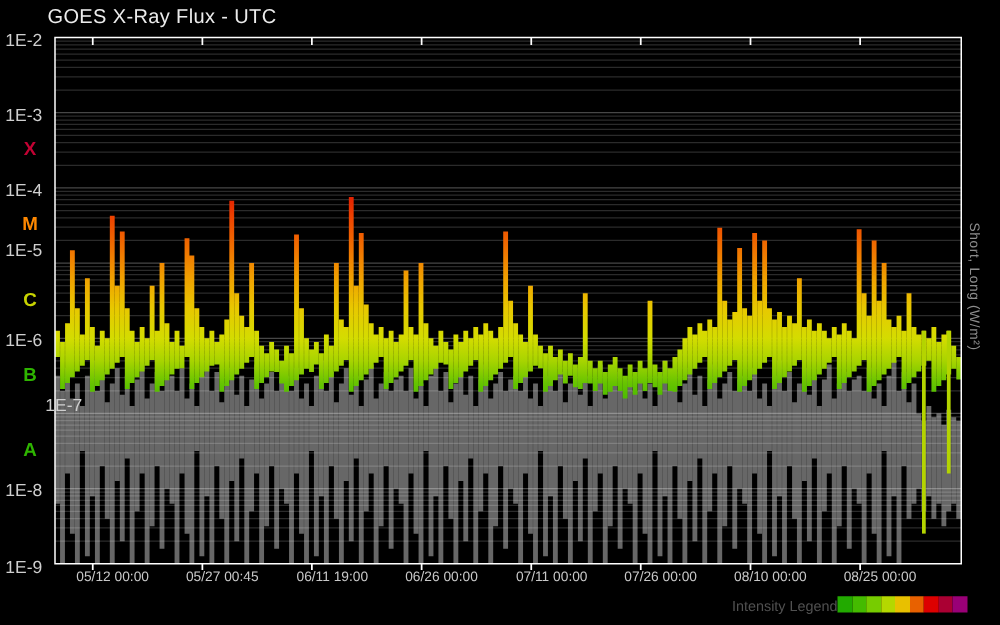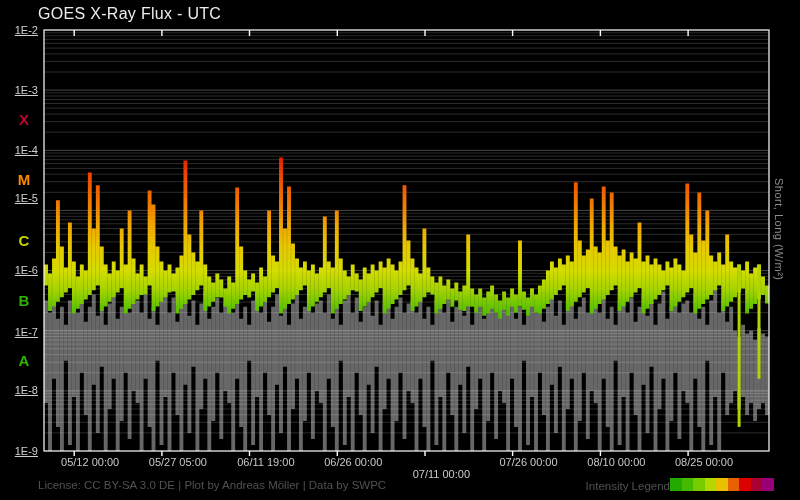--- a/index.html
+++ b/index.html
@@ -1,21 +1,21 @@
 <!DOCTYPE html>
 <html><head>
 <meta charset="utf-8">
 <style>
   html,body{margin:0;padding:0;background:#000;}
   #stage{position:relative;width:800px;height:500px;background:#000;overflow:hidden;
          font-family:"Liberation Sans","DejaVu Sans",sans-serif;}
   #title{position:absolute;left:38px;top:5px;font-size:16px;font-weight:400;color:#ececec;letter-spacing:.3px;}
   #range{position:absolute;right:7px;top:6px;font-size:14px;color:#e2e2e2;}
   #plot-svg{position:absolute;left:0;top:0;}
-  .ylab{position:absolute;left:0;width:38px;text-align:right;font-size:11px;color:#cfcfcf;text-decoration:underline;}
+  .ylab{position:absolute;left:0;width:38px;text-align:center;font-size:14px;color:#cfcfcf;}
   .xlab{position:absolute;top:456px;width:90px;margin-left:-45px;text-align:right;font-size:11px;color:#c9c9c9;}
   .classlab{position:absolute;left:12px;width:24px;text-align:center;font-size:15px;font-weight:bold;}
   #rightlab{position:absolute;left:773px;top:178px;font-size:11px;color:#8d8d8d;
             writing-mode:vertical-rl;letter-spacing:.5px;}
   #footer{position:absolute;left:38px;top:479px;font-size:11.5px;color:#515151;}
   #legend{position:absolute;left:560px;top:477px;display:flex;align-items:center;}
   #legend-label{font-size:11.5px;color:#515151;margin-right:0;width:110px;text-align:right;}
   .swatch{width:11.5px;height:13px;display:inline-block;}
 </style>
 </head>
@@ -66,42 +66,41 @@
       <line x1="688.1" y1="30" x2="688.1" y2="36" stroke="#fff" stroke-width="1.4"></line>
       <line x1="688.1" y1="451" x2="688.1" y2="456" stroke="#fff" stroke-width="1.4"></line>
     </svg>
 
   <div id="ylabels">
       <span class="ylab" style="top: 23.5px;">1E-2</span>
       <span class="ylab" style="top: 83.6429px;">1E-3</span>
       <span class="ylab" style="top: 143.786px;">1E-4</span>
       <span class="ylab" style="top: 192px;">1E-5</span>
       <span class="ylab" style="top: 264.071px;">1E-6</span>
-      <span class="ylab" style="top: 326px;">1E-7</span>
+      <span class="ylab" style="top: 316px; padding-left: 32px;">1E-7</span>
       <span class="ylab" style="top: 384.357px;">1E-8</span>
       <span class="ylab" style="top: 444.5px;">1E-9</span>
     </div>
   <div id="classlabels">
       <span class="classlab" style="top: 111.214px; color: rgb(194, 2, 51);">X</span>
       <span class="classlab" style="top: 171.357px; color: rgb(255, 136, 0);">M</span>
       <span class="classlab" style="top: 231.5px; color: rgb(200, 212, 0);">C</span>
       <span class="classlab" style="top: 291.643px; color: rgb(46, 180, 0);">B</span>
       <span class="classlab" style="top: 351.786px; color: rgb(46, 180, 0);">A</span>
     </div>
   <div id="xlabels">
       <span class="xlab" style="left: 74.2px;">05/12 00:00</span>
-      <span class="xlab" style="left: 161.9px;">05/27 05:00</span>
+      <span class="xlab" style="left: 161.9px;">05/27 00:45</span>
       <span class="xlab" style="left: 249.5px;">06/11 19:00</span>
       <span class="xlab" style="left: 337.3px;">06/26 00:00</span>
-      <span class="xlab" style="left: 425px; margin-top: 12px;">07/11 00:00</span>
+      <span class="xlab" style="left: 425px;">07/11 00:00</span>
       <span class="xlab" style="left: 512.6px;">07/26 00:00</span>
       <span class="xlab" style="left: 600.4px;">08/10 00:00</span>
       <span class="xlab" style="left: 688.1px;">08/25 00:00</span>
     </div>
 
   <div id="rightlab">Short, Long (W/m²)</div>
-  <div id="footer">License: CC BY-SA 3.0 DE | Plot by Andreas Möller | Data by SWPC</div>
 
   <div id="legend">
     <span id="legend-label">Intensity Legend</span>
     <span id="legend-swatches"><span class="swatch" style="background: rgb(34, 170, 0);"></span><span class="swatch" style="background: rgb(68, 187, 0);"></span><span class="swatch" style="background: rgb(119, 204, 0);"></span><span class="swatch" style="background: rgb(180, 216, 0);"></span><span class="swatch" style="background: rgb(232, 192, 0);"></span><span class="swatch" style="background: rgb(232, 97, 0);"></span><span class="swatch" style="background: rgb(221, 0, 0);"></span><span class="swatch" style="background: rgb(170, 0, 51);"></span><span class="swatch" style="background: rgb(153, 0, 119);"></span></span>
   </div>
 </div>
 
 </body></html>

